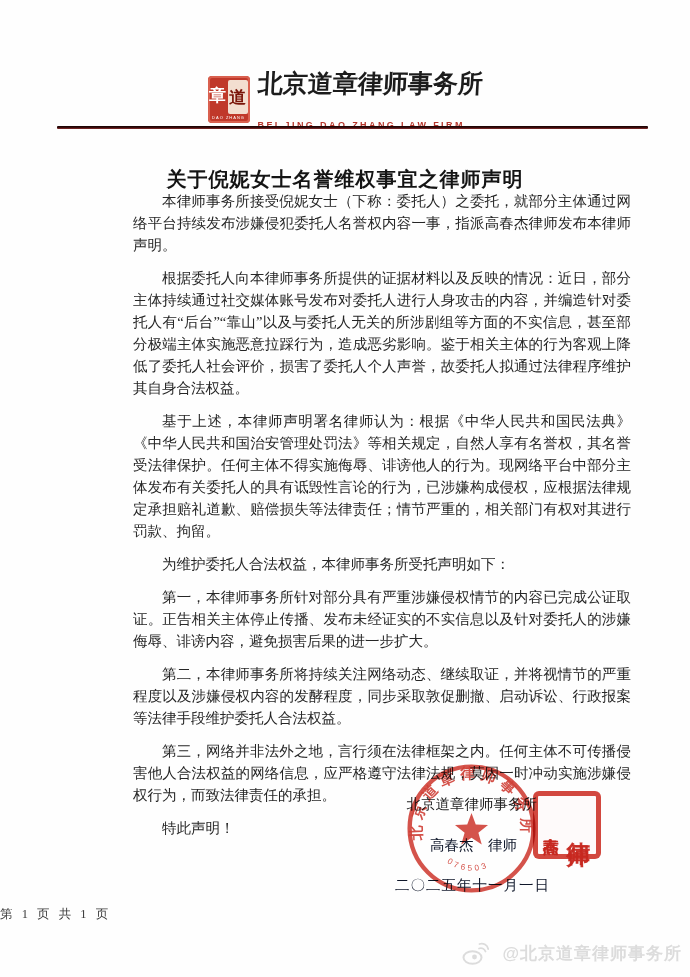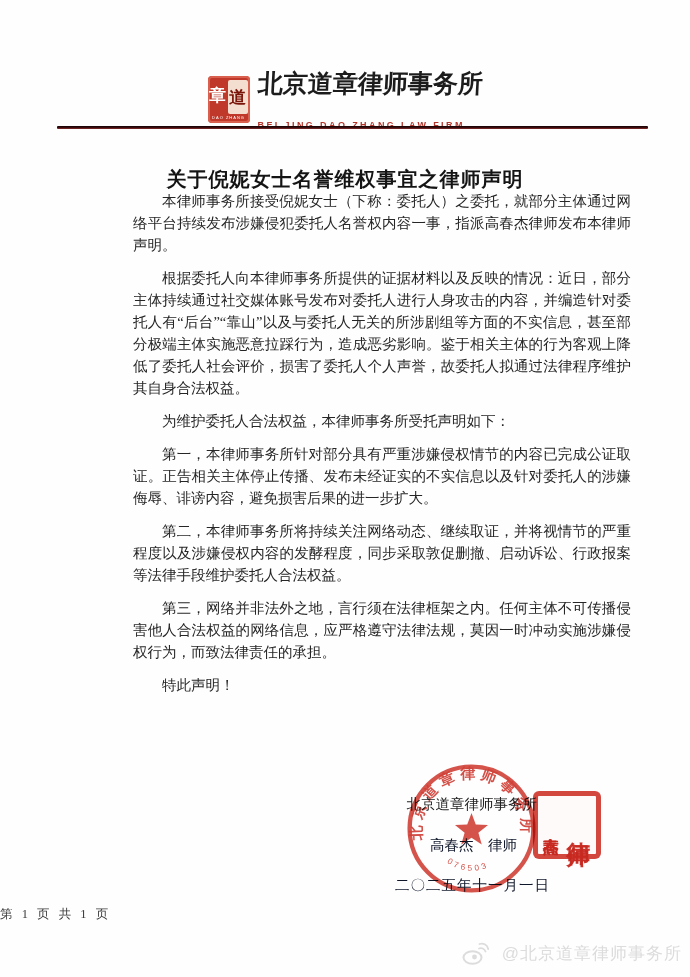--- a/index.html
+++ b/index.html
@@ -90,21 +90,21 @@
   .name-seal .col.big{font-size:24px;letter-spacing:2px;}
 
   
   .page-footer{
     position:absolute;top:906px;left:0;width:100%;
     font-size:12.5px;color:#3a3a3a;letter-spacing:3px;
   }
   .watermark{
     position:absolute;top:942px;right:8px;
     display:flex;align-items:center;gap:13px;
-    color:#dcdcdc;font-size:17px;font-weight:normal;letter-spacing:1px;
+    color:#dcdcdc;font-size:17px;font-weight:bold;letter-spacing:1px;
     font-family:"Liberation Sans","DejaVu Sans",sans-serif;
   }
 </style>
 </head>
 <body>
 
 <div class="page">
 
   <div class="logo-row">
     <div class="logo-seal">
@@ -119,20 +119,21 @@
       <span class="firm-en">BEI JING DAO ZHANG LAW FIRM</span>
     </div>
   </div>
   <div class="red-rule"></div>
 
   <div class="doc-title">关于倪妮女士名誉维权事宜之律师声明</div>
 
   <div class="body-text">
     <p>本律师事务所接受倪妮女士（下称：委托人）之委托，就部分主体通过网络平台持续发布涉嫌侵犯委托人名誉权内容一事，指派高春杰律师发布本律师声明。</p>
     <p>根据委托人向本律师事务所提供的证据材料以及反映的情况：近日，部分主体持续通过社交媒体账号发布对委托人进行人身攻击的内容，并编造针对委托人有“后台”“靠山”以及与委托人无关的所涉剧组等方面的不实信息，甚至部分极端主体实施恶意拉踩行为，造成恶劣影响。鉴于相关主体的行为客观上降低了委托人社会评价，损害了委托人个人声誉，故委托人拟通过法律程序维护其自身合法权益。</p>
+    <p>基于上述，本律师声明署名律师认为：根据《中华人民共和国民法典》《中华人民共和国治安管理处罚法》等相关规定，自然人享有名誉权，其名誉受法律保护。任何主体不得实施侮辱、诽谤他人的行为。现网络平台中部分主体发布有关委托人的具有诋毁性言论的行为，已涉嫌构成侵权，应根据法律规定承担赔礼道歉、赔偿损失等法律责任；情节严重的，相关部门有权对其进行罚款、拘留。</p>
     <p>为维护委托人合法权益，本律师事务所受托声明如下：</p>
     <p>第一，本律师事务所针对部分具有严重涉嫌侵权情节的内容已完成公证取证。正告相关主体停止传播、发布未经证实的不实信息以及针对委托人的涉嫌侮辱、诽谤内容，避免损害后果的进一步扩大。</p>
     <p>第二，本律师事务所将持续关注网络动态、继续取证，并将视情节的严重程度以及涉嫌侵权内容的发酵程度，同步采取敦促删撤、启动诉讼、行政报案等法律手段维护委托人合法权益。</p>
     <p>第三，网络并非法外之地，言行须在法律框架之内。任何主体不可传播侵害他人合法权益的网络信息，应严格遵守法律法规，莫因一时冲动实施涉嫌侵权行为，而致法律责任的承担。</p>
     <p>特此声明！</p>
   </div>
 
   <div class="sig-firm">北京道章律师事务所</div>
   <div class="sig-lawyer">高春杰　律师</div>
   <div class="sig-date">二〇二五年十一月一日</div>

